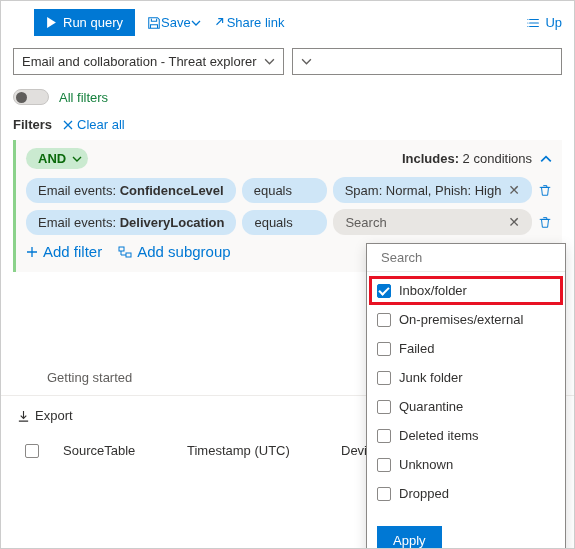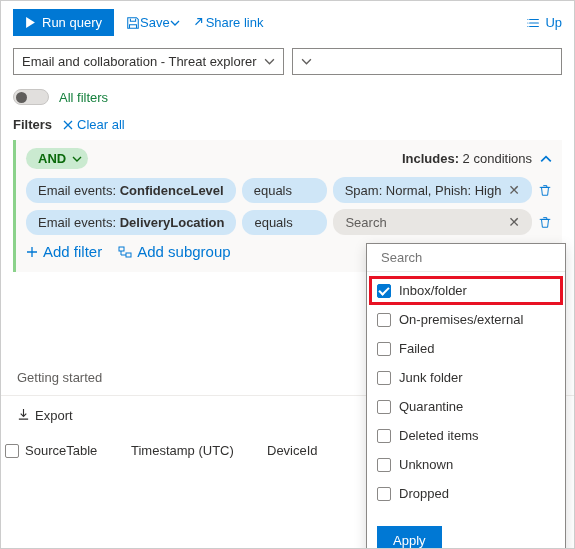--- a/index.html
+++ b/index.html
@@ -1,19 +1,19 @@
 <!DOCTYPE html>
 <html><head>
 <meta charset="utf-8">
 <style>
 * { box-sizing: border-box; margin: 0; padding: 0; font-family: "Segoe UI", -apple-system, sans-serif; }
 body { width: 575px; height: 549px; background: #fff; font-size: 13px; color: #323130; border: 1px solid #ccc; overflow: hidden; position: relative; }
 
 .toolbar { display: flex; align-items: center; gap: 12px; padding: 8px 12px; }
-.run-btn { background: #0078d4; color: #fff; border: none; padding: 6px 12px; display: flex; align-items: center; gap: 6px; font-size: 13px; cursor: pointer; }
+.run-btn { background: #0078d4; color: #fff; border: none; padding: 6px 12px; display: flex; align-items: center; gap: 6px; font-size: 13px; cursor: pointer; margin-left: 21px; }
 .tool-link { color: #0078d4; display: flex; align-items: center; cursor: pointer; font-size: 13px; }
 .spacer { flex: 1; }
 .up-link { color: #0078d4; display: flex; align-items: center; gap: 4px; font-size: 13px; }
 
 .dropdown-row { display: flex; gap: 8px; padding: 4px 12px 8px; }
 .dropdown { border: 1px solid #8a8886; padding: 5px 8px; display: flex; align-items: center; justify-content: space-between; flex: 1; cursor: pointer; background: #fff; }
 
 .all-filters-row { display: flex; align-items: center; gap: 10px; padding: 6px 12px 10px; color: #15803d; }
 .toggle { width: 36px; height: 16px; border-radius: 10px; background: #e1dfdd; border: 1px solid #c8c6c4; position: relative; }
 .toggle::after { content: ''; position: absolute; left: 2px; top: 1.5px; width: 11px; height: 11px; border-radius: 50%; background: #605e5c; }
@@ -36,28 +36,28 @@
 .pill.op { min-width: 85px; }
 .pill.val { flex: 1; min-width: 150px; display: flex; align-items: center; justify-content: space-between; }
 .pill.val.search { background: #e8e6e3; color: #605e5c; }
 .x-btn { color: #605e5c; cursor: pointer; font-size: 14px; margin-left: 4px; }
 .trash { color: #0078d4; cursor: pointer; }
 
 .add-row { display: flex; gap: 16px; margin-top: 8px; }
 .add-link { color: #0078d4; display: flex; align-items: center; gap: 5px; cursor: pointer; font-size: 15px; }
 
 .tabs { display: flex; gap: 20px; padding: 0 16px; margin-top: 90px; border-bottom: 1px solid #edebe9; }
-.tab { padding: 8px 0 10px; color: #605e5c; cursor: pointer; position: relative; }
+.tab { padding: 8px 0 10px; color: #605e5c; cursor: pointer; position: relative; margin-left: 30px; }
 .tab.active { color: #323130; font-weight: 600; }
 .tab.active::after { content: ''; position: absolute; left: 0; right: 0; bottom: -1px; height: 3px; background: #0078d4; border-radius: 2px; }
 
 .export-row { padding: 12px 16px; }
-.export-link { color: #323130; display: flex; align-items: flex-start; gap: 5px; cursor: pointer; }
-
-.table-head { display: flex; align-items: center; gap: 6px; padding: 8px 4px; font-size: 13px; }
+.export-link { color: #323130; display: flex; align-items: flex-end; gap: 5px; cursor: pointer; }
+
+.table-head { display: flex; align-items: center; gap: 24px; padding: 8px 4px; font-size: 13px; margin-left: 20px; }
 .cb { width: 14px; height: 14px; border: 1px solid #8a8886; border-radius: 2px; }
 .th { min-width: 100px; }
 
 .popover { position: absolute; right: 8px; top: 242px; width: 200px; background: #fff; border: 1px solid #8a8886; box-shadow: 0 4px 12px rgba(0,0,0,0.15); }
 .pop-search { display: flex; align-items: center; gap: 6px; padding: 6px 8px; border-bottom: 1px solid #edebe9; color: #605e5c; }
 .pop-search input { border: none; outline: none; flex: 1; font-size: 13px; }
 .pop-list { padding: 4px 0 8px; }
 .pop-item { display: flex; align-items: center; gap: 8px; padding: 7px 10px; cursor: pointer; }
 .pop-item .cb { flex-shrink: 0; }
 .pop-item.checked .cb { background: #0078d4; border-color: #0078d4; position: relative; }

